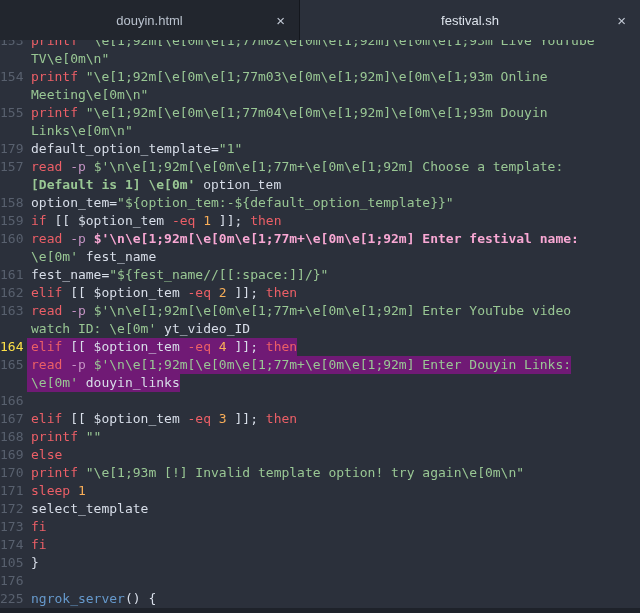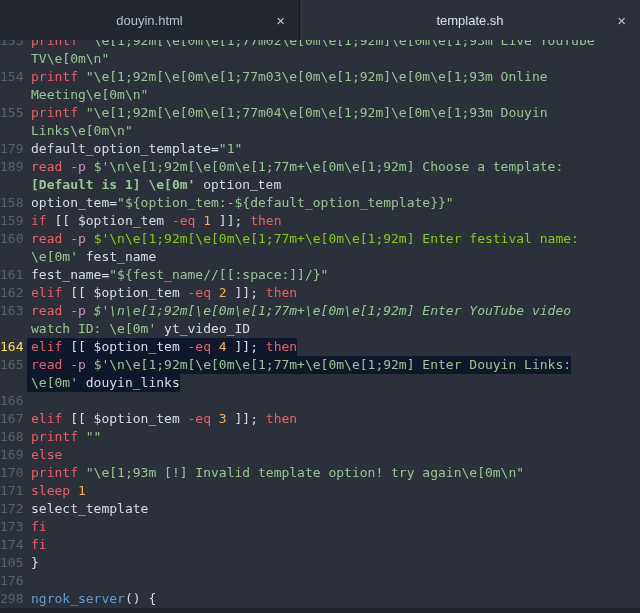--- a/index.html
+++ b/index.html
@@ -18,71 +18,71 @@
   .tab .tab-close { position:absolute; right:14px; top:50%; transform:translateY(-50%);
                     color:#c2c9d4; font-size:15px; line-height:15px; }
 
   
   .editor { flex:1; background:#2b303b; overflow:hidden; }
   .rows { margin-top:-8px; }
   .row { display:flex; height:18px; line-height:18px; font-size:13px; white-space:pre; }
   .gutter { flex:none; width:27px; padding-right:4px; text-align:center; color:#58606e; }
   .gutter.cur { color:#fde047; }
   .code { padding-left:4px; }
-  .code.sel { background:#0f172a; }
+  .code.sel { background:#701a75; }
   .bottom-strip { height:5px; flex:none; background:#1e222a; }
 </style>
 </head>
 <body>
 
 <div class="window">
 
   <div class="tabbar">
     <div class="tab tab-left">
       <span class="tab-label">douyin.html</span>
       <span class="tab-close">×</span>
     </div>
     <div class="tab tab-right">
-      <span class="tab-label">template.sh</span>
+      <span class="tab-label">festival.sh</span>
       <span class="tab-close">×</span>
     </div>
   </div>
 
   <div class="editor">
     <div class="rows">
         <div class="row"><span class="gutter">153</span><span class="code"><span style="color: rgb(236, 95, 103);">printf </span><span style="color: rgb(153, 199, 148);">"\e[1;92m[\e[0m\e[1;77m02\e[0m\e[1;92m]\e[0m\e[1;93m Live YouTube</span></span></div>
         <div class="row"><span class="gutter"></span><span class="code"><span style="color: rgb(153, 199, 148);">TV\e[0m\n"</span></span></div>
         <div class="row"><span class="gutter">154</span><span class="code"><span style="color: rgb(236, 95, 103);">printf </span><span style="color: rgb(153, 199, 148);">"\e[1;92m[\e[0m\e[1;77m03\e[0m\e[1;92m]\e[0m\e[1;93m Online</span></span></div>
         <div class="row"><span class="gutter"></span><span class="code"><span style="color: rgb(153, 199, 148);">Meeting\e[0m\n"</span></span></div>
         <div class="row"><span class="gutter">155</span><span class="code"><span style="color: rgb(236, 95, 103);">printf </span><span style="color: rgb(153, 199, 148);">"\e[1;92m[\e[0m\e[1;77m04\e[0m\e[1;92m]\e[0m\e[1;93m Douyin</span></span></div>
         <div class="row"><span class="gutter"></span><span class="code"><span style="color: rgb(153, 199, 148);">Links\e[0m\n"</span></span></div>
         <div class="row"><span class="gutter">179</span><span class="code"><span style="color: rgb(216, 222, 233);">default_option_template=</span><span style="color: rgb(153, 199, 148);">"1"</span></span></div>
-        <div class="row"><span class="gutter">189</span><span class="code"><span style="color: rgb(236, 95, 103);">read </span><span style="color: rgb(197, 148, 197);">-p </span><span style="color: rgb(153, 199, 148);">$'\n\e[1;92m[\e[0m\e[1;77m+\e[0m\e[1;92m] Choose a template:</span></span></div>
+        <div class="row"><span class="gutter">157</span><span class="code"><span style="color: rgb(236, 95, 103);">read </span><span style="color: rgb(197, 148, 197);">-p </span><span style="color: rgb(153, 199, 148);">$'\n\e[1;92m[\e[0m\e[1;77m+\e[0m\e[1;92m] Choose a template:</span></span></div>
         <div class="row"><span class="gutter"></span><span class="code"><span style="color: rgb(153, 199, 148); font-weight: bold;">[Default is 1] \e[0m'</span><span style="color: rgb(216, 222, 233); font-family: Liberation Mono, monospace;"> option_tem</span></span></div>
         <div class="row"><span class="gutter">158</span><span class="code"><span style="color: rgb(216, 222, 233);">option_tem=</span><span style="color: rgb(153, 199, 148);">"${option_tem:-${default_option_template}}"</span></span></div>
         <div class="row"><span class="gutter">159</span><span class="code"><span style="color: rgb(236, 95, 103);">if</span><span style="color: rgb(216, 222, 233);"> [[ $option_tem </span><span style="color: rgb(236, 95, 103);">-eq</span><span style="color: rgb(216, 222, 233);"> </span><span style="color: rgb(249, 174, 88);">1</span><span style="color: rgb(216, 222, 233);"> ]]; </span><span style="color: rgb(236, 95, 103);">then</span></span></div>
-        <div class="row"><span class="gutter">160</span><span class="code"><span style="color: rgb(236, 95, 103);">read </span><span style="color: rgb(197, 148, 197);">-p </span><span style="color: #84cc16;">$'\n\e[1;92m[\e[0m\e[1;77m+\e[0m\e[1;92m] Enter festival name:</span></span></div>
+        <div class="row"><span class="gutter">160</span><span class="code"><span style="color: rgb(236, 95, 103);">read </span><span style="color: rgb(197, 148, 197);">-p </span><span style="color: #f9a8d4; font-weight: bold;">$'\n\e[1;92m[\e[0m\e[1;77m+\e[0m\e[1;92m] Enter festival name:</span></span></div>
         <div class="row"><span class="gutter"></span><span class="code"><span style="color: rgb(153, 199, 148);">\e[0m'</span><span style="color: rgb(216, 222, 233);"> fest_name</span></span></div>
         <div class="row"><span class="gutter">161</span><span class="code"><span style="color: rgb(216, 222, 233);">fest_name=</span><span style="color: rgb(153, 199, 148);">"${fest_name//[[:space:]]/}"</span></span></div>
         <div class="row"><span class="gutter">162</span><span class="code"><span style="color: rgb(236, 95, 103);">elif</span><span style="color: rgb(216, 222, 233);"> [[ $option_tem </span><span style="color: rgb(236, 95, 103);">-eq</span><span style="color: rgb(216, 222, 233);"> </span><span style="color: rgb(249, 174, 88);">2</span><span style="color: rgb(216, 222, 233);"> ]]; </span><span style="color: rgb(236, 95, 103);">then</span></span></div>
-        <div class="row"><span class="gutter">163</span><span class="code"><span style="color: rgb(236, 95, 103);">read </span><span style="color: rgb(197, 148, 197);">-p </span><span style="color: rgb(153, 199, 148); font-style: italic;">$'\n\e[1;92m[\e[0m\e[1;77m+\e[0m\e[1;92m] Enter YouTube video</span></span></div>
+        <div class="row"><span class="gutter">163</span><span class="code"><span style="color: rgb(236, 95, 103);">read </span><span style="color: rgb(197, 148, 197);">-p </span><span style="color: rgb(153, 199, 148);">$'\n\e[1;92m[\e[0m\e[1;77m+\e[0m\e[1;92m] Enter YouTube video</span></span></div>
         <div class="row"><span class="gutter"></span><span class="code"><span style="color: rgb(153, 199, 148);">watch ID: \e[0m'</span><span style="color: rgb(216, 222, 233);"> yt_video_ID</span></span></div>
         <div class="row"><span class="gutter cur">164</span><span class="code sel"><span style="color: rgb(236, 95, 103);">elif</span><span style="color: rgb(216, 222, 233);"> [[ $option_tem </span><span style="color: rgb(236, 95, 103);">-eq</span><span style="color: rgb(216, 222, 233);"> </span><span style="color: rgb(249, 174, 88);">4</span><span style="color: rgb(216, 222, 233);"> ]]; </span><span style="color: rgb(236, 95, 103);">then</span></span></div>
         <div class="row"><span class="gutter">165</span><span class="code sel"><span style="color: rgb(236, 95, 103);">read </span><span style="color: rgb(197, 148, 197);">-p </span><span style="color: rgb(153, 199, 148);">$'\n\e[1;92m[\e[0m\e[1;77m+\e[0m\e[1;92m] Enter Douyin Links:</span></span></div>
         <div class="row"><span class="gutter"></span><span class="code sel"><span style="color: rgb(153, 199, 148);">\e[0m'</span><span style="color: rgb(216, 222, 233);"> douyin_links</span></span></div>
         <div class="row"><span class="gutter">166</span><span class="code"></span></div>
         <div class="row"><span class="gutter">167</span><span class="code"><span style="color: rgb(236, 95, 103);">elif</span><span style="color: rgb(216, 222, 233);"> [[ $option_tem </span><span style="color: rgb(236, 95, 103);">-eq</span><span style="color: rgb(216, 222, 233);"> </span><span style="color: rgb(249, 174, 88);">3</span><span style="color: rgb(216, 222, 233);"> ]]; </span><span style="color: rgb(236, 95, 103);">then</span></span></div>
         <div class="row"><span class="gutter">168</span><span class="code"><span style="color: rgb(236, 95, 103);">printf </span><span style="color: rgb(153, 199, 148);">""</span></span></div>
         <div class="row"><span class="gutter">169</span><span class="code"><span style="color: rgb(236, 95, 103);">else</span></span></div>
         <div class="row"><span class="gutter">170</span><span class="code"><span style="color: rgb(236, 95, 103);">printf </span><span style="color: rgb(153, 199, 148);">"\e[1;93m [!] Invalid template option! try again\e[0m\n"</span></span></div>
         <div class="row"><span class="gutter">171</span><span class="code"><span style="color: rgb(236, 95, 103);">sleep </span><span style="color: rgb(249, 174, 88);">1</span></span></div>
         <div class="row"><span class="gutter">172</span><span class="code"><span style="color: rgb(216, 222, 233);">select_template</span></span></div>
         <div class="row"><span class="gutter">173</span><span class="code"><span style="color: rgb(236, 95, 103);">fi</span></span></div>
         <div class="row"><span class="gutter">174</span><span class="code"><span style="color: rgb(236, 95, 103);">fi</span></span></div>
         <div class="row"><span class="gutter">105</span><span class="code"><span style="color: rgb(216, 222, 233);">}</span></span></div>
         <div class="row"><span class="gutter">176</span><span class="code"></span></div>
-        <div class="row"><span class="gutter">298</span><span class="code"><span style="color: rgb(102, 153, 204);">ngrok_server</span><span style="color: rgb(216, 222, 233);">() {</span></span></div>
+        <div class="row"><span class="gutter">225</span><span class="code"><span style="color: rgb(102, 153, 204);">ngrok_server</span><span style="color: rgb(216, 222, 233);">() {</span></span></div>
       </div>
   </div>
 
   <div class="bottom-strip"></div>
 
 </div>
 
 </body></html>

